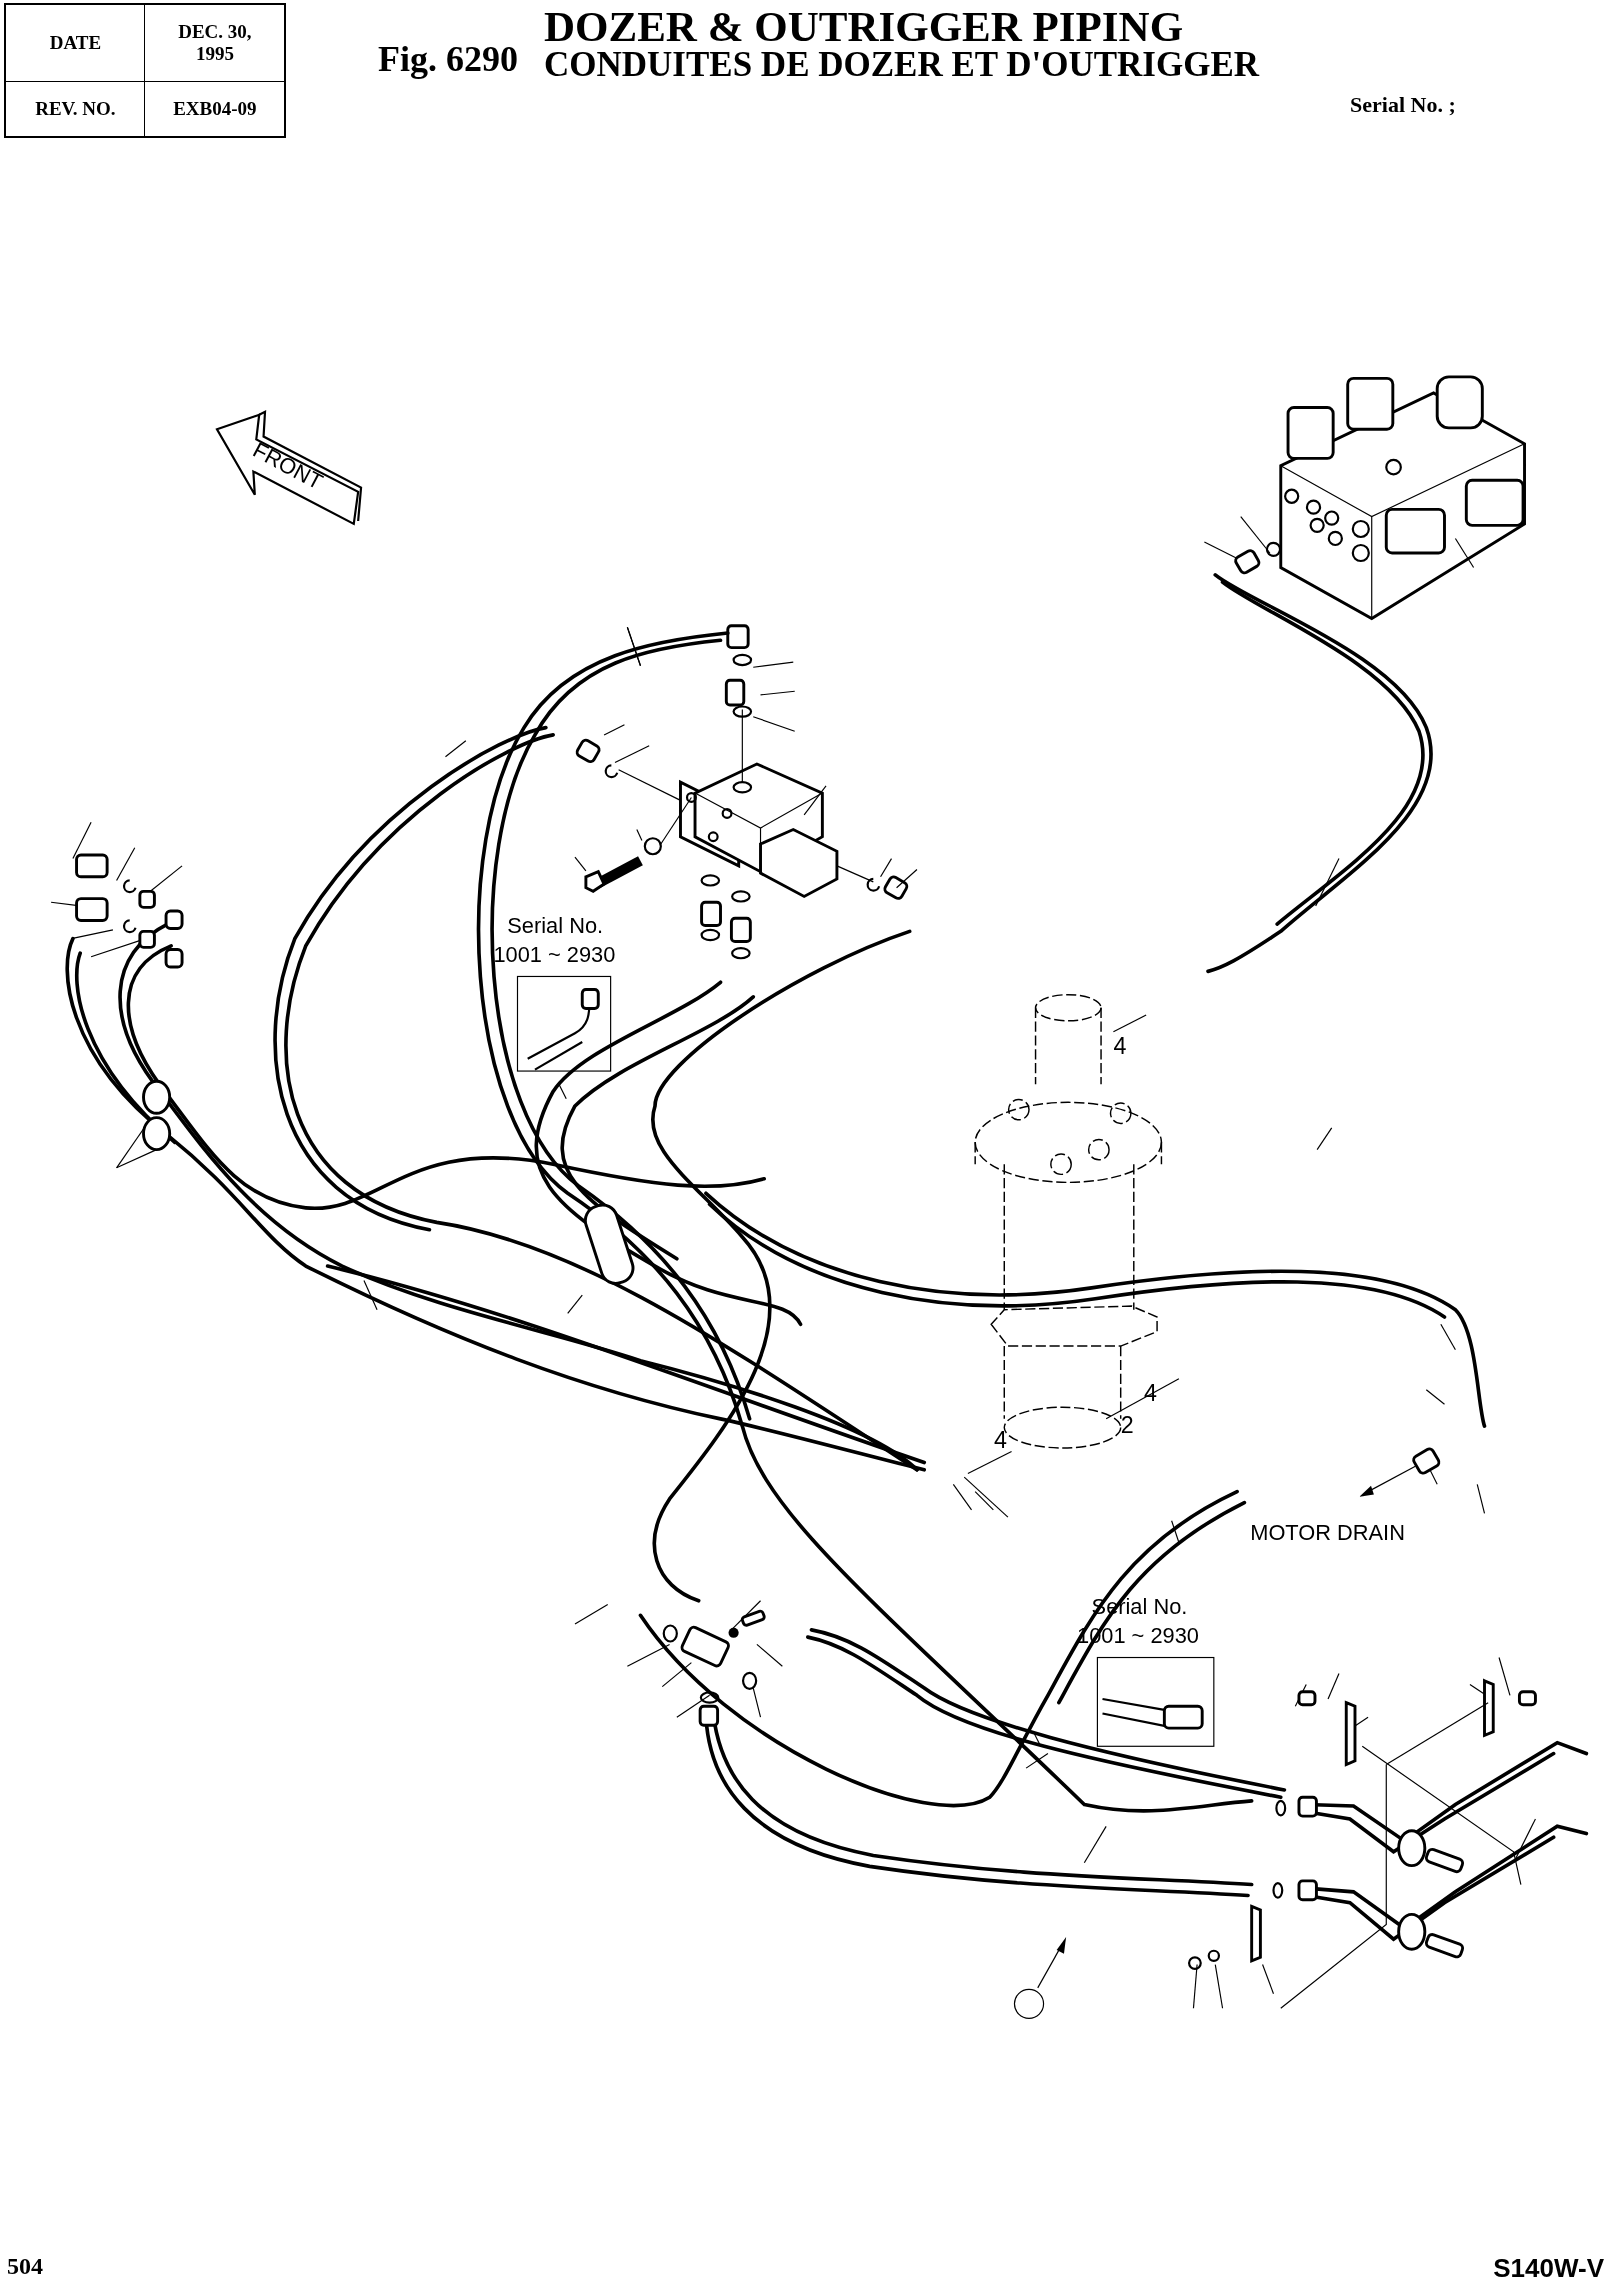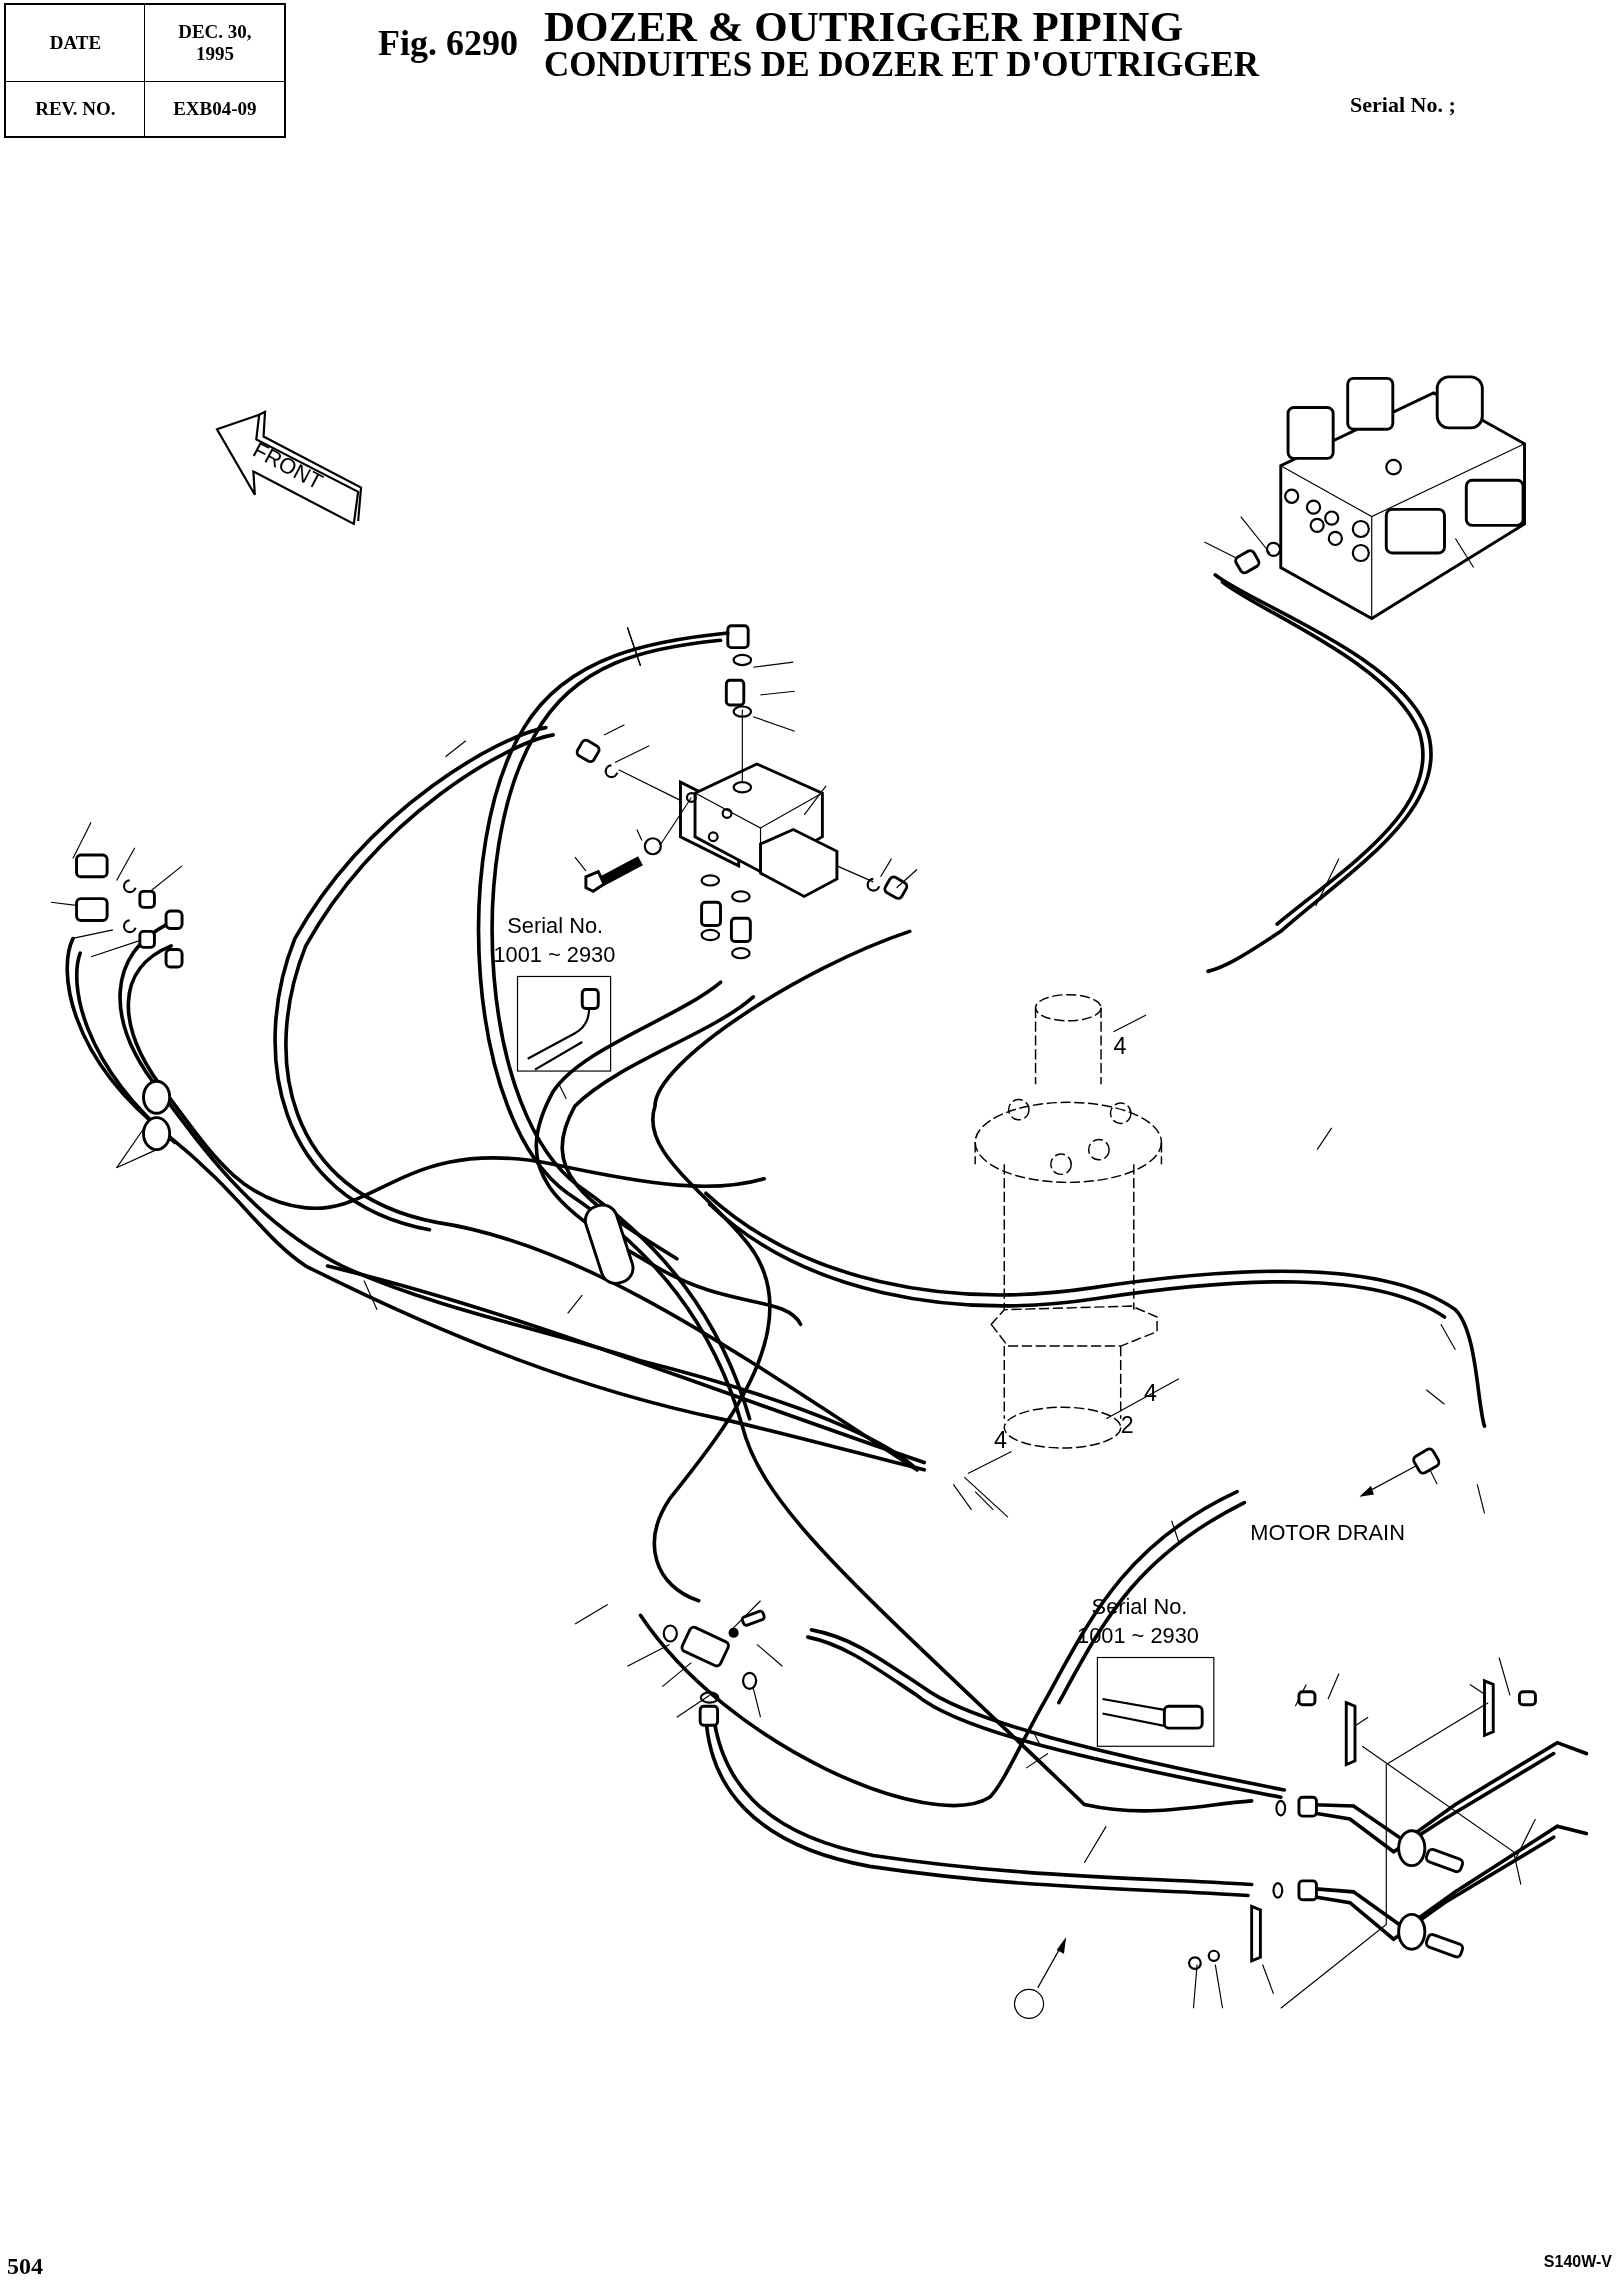--- a/index.html
+++ b/index.html
@@ -6,27 +6,27 @@
   body { width: 1620px; height: 2284px; position: relative; overflow: hidden; color: #000; }
   .serif { font-family: "Liberation Serif", "DejaVu Serif", serif; font-weight: bold; }
   .sans { font-family: "Liberation Sans", "DejaVu Sans", sans-serif; }
 
   
   .info-table { position: absolute; left: 4.4px; top: 2.9px; width: 282px; height: 99px; border: 2.9px solid #000; box-sizing: border-box; border-collapse: collapse; }
   .info-table td { border: 1.5px solid #000; text-align: center; font-size: 19px; padding: 16px; }
   .info-table tr { height: 48px; }
   .info-table td.k { width: 106px; }
 
-  .fig-no { position: absolute; left: 378px; top: 22px; font-size: 36px; white-space: nowrap; }
+  .fig-no { position: absolute; left: 378px; top: 38px; font-size: 36px; white-space: nowrap; }
   .title-en { position: absolute; left: 544px; top: 1.5px; font-size: 43px; white-space: nowrap; letter-spacing: 0px; }
   .title-fr { position: absolute; left: 544px; top: 45px; font-size: 35px; white-space: nowrap; text-align: right; }
   .serial-head { position: absolute; left: 1350px; top: 92px; font-size: 22px; white-space: nowrap; }
 
   .page-no { position: absolute; left: 7px; top: 2253px; font-size: 24px; font-weight: bold; font-family: Liberation Serif, serif; }
-  .model { position: absolute; right: 8px; top: 2253px; font-size: 16px; font-weight: bold; }
+  .model { position: absolute; right: 16px; top: 2253px; font-size: 26px; font-weight: bold; }
 
   svg.drawing { position: absolute; left: 0; top: 0; width: 1620px; height: 2284px; }
   svg text { font-family: "Liberation Sans", "DejaVu Sans", sans-serif; }
   .hose { fill: none; stroke: #000; stroke-width: 5; stroke-linecap: round; }
   .thin { fill: none; stroke: #000; stroke-width: 1.6; }
   .med { fill: none; stroke: #000; stroke-width: 3; }
   .part { fill: #fff; stroke: #000; stroke-width: 4; }
   .dash { fill: none; stroke: #000; stroke-width: 2; stroke-dasharray: 14 5; }
   .lbl { font-size: 30px; }
   .num { font-size: 32px; }

